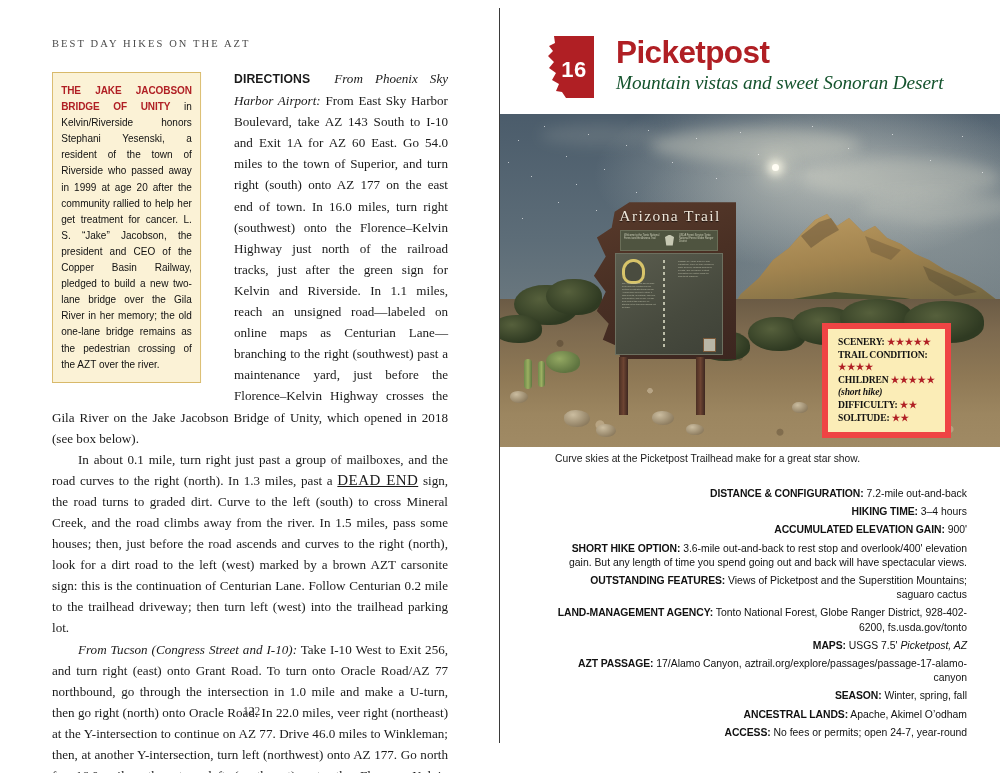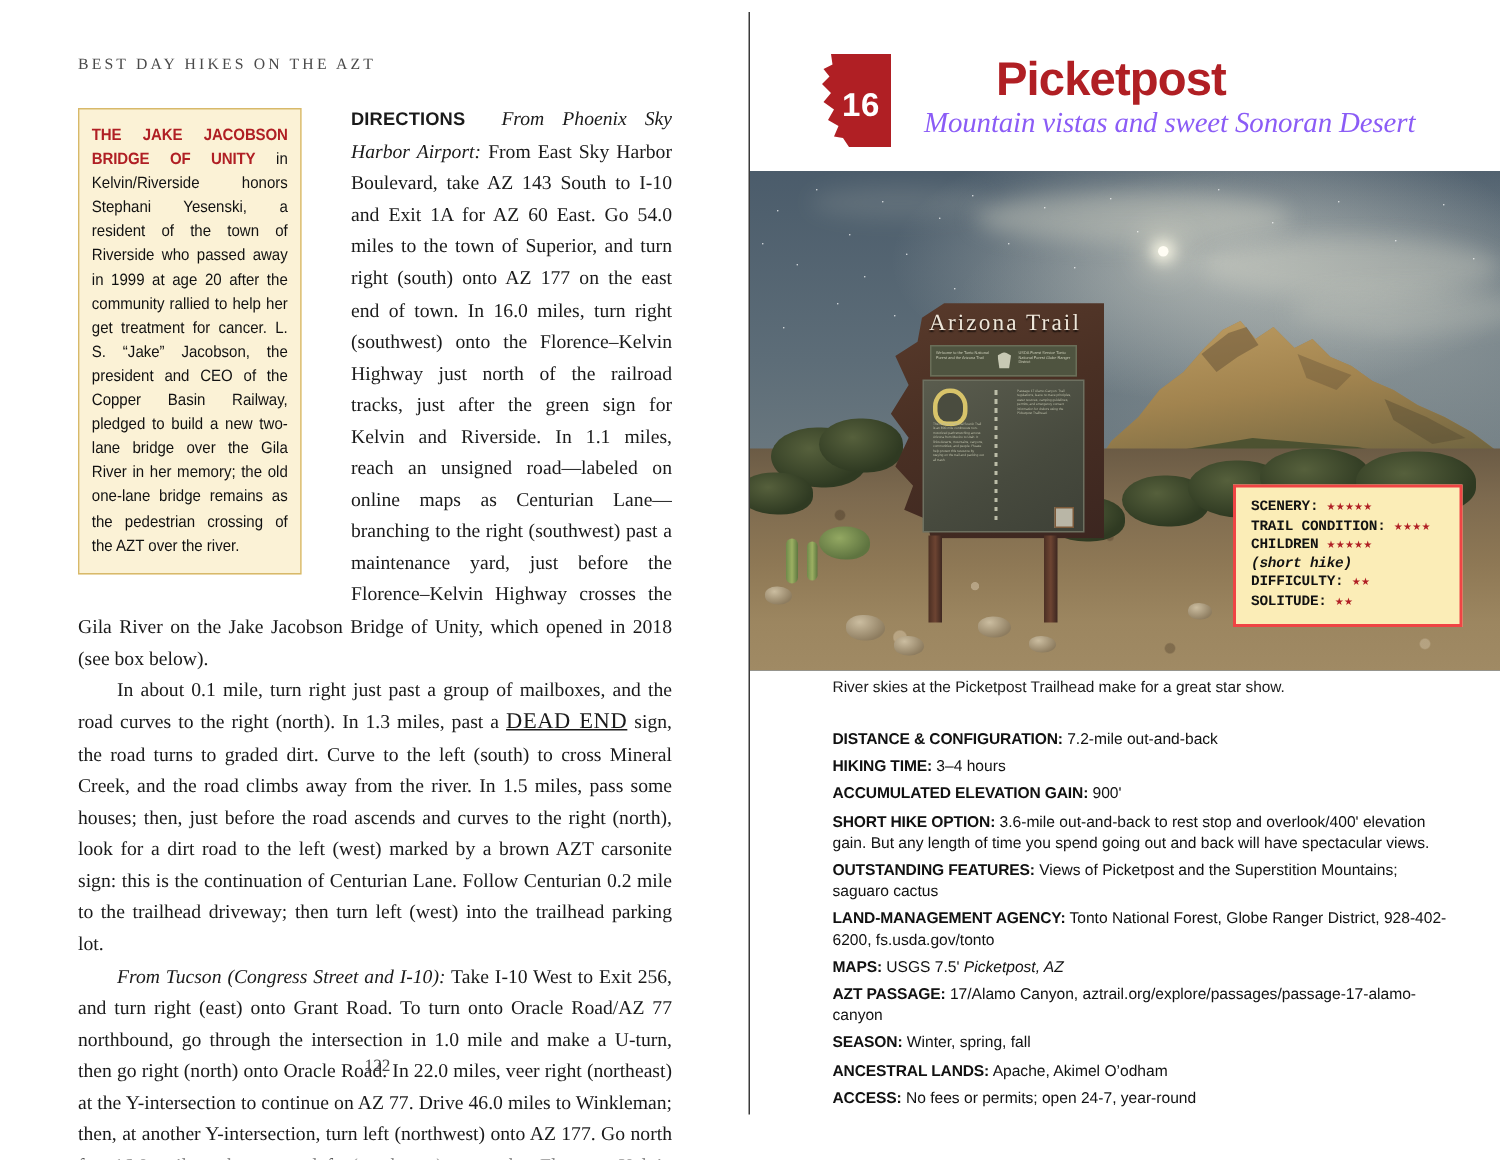--- a/index.html
+++ b/index.html
@@ -107,27 +107,26 @@
     letter-spacing: .4px;
   }
   #title-block { margin-left: 20px; padding-top: 1px; }
   #hike-title {
     font-family: "Liberation Sans", sans-serif;
     font-weight: bold;
     font-size: 31.5px;
     color: #b01f24;
     letter-spacing: -0.6px;
     line-height: 34px;
-    margin-left: 48px;
   }
   #hike-subtitle {
     font-family: "Liberation Serif", serif;
     font-style: italic;
     font-size: 19.3px;
-    color: #8b5cf6;
+    color: #14532d;
     line-height: 25px;
     margin-top: 1px;
     letter-spacing: -0.1px;
   }
 
   
   #photo {
     position: absolute; left: 0px; top: 114px;
     width: 500px; height: 333px;
     overflow: hidden;
@@ -259,26 +258,26 @@
   }
   .saguaro {
     position: absolute;
     background: linear-gradient(90deg, #6f8a4a, #9cb062 50%, #5e7740);
     border-radius: 4px;
   }
 
   
   #ratings-box {
     position: absolute; left: 322px; top: 209px;
-    width: 153px;
+    width: 129px;
     background: #fbedb7;
-    border: 2px solid #ef4444;
+    border: 6px solid #ef4444;
     box-sizing: border-box;
     padding: 7px 9px 8px 10px;
-    font-family: Liberation Mono, monospace;
+    font-family: Liberation Serif, serif;
     font-size: 9.6px;
     line-height: 12.6px;
     color: #121212;
     font-weight: bold;
     letter-spacing: -0.15px;
   }
   #ratings-box .stars { color: #b01f24; letter-spacing: .5px; font-size: 9.4px; }
   #ratings-box .note { font-weight: bold; font-style: italic; }
 
   #photo-caption {
@@ -291,21 +290,21 @@
 
   
   #specs {
     position: absolute; left: 55px; top: 487px;
     width: 412px;
     font-family: "Liberation Sans", sans-serif;
     font-size: 10.4px;
     line-height: 14.2px;
     color: #111;
   }
-  #specs .spec { margin-bottom: 4.0px; }
+  #specs .spec { margin-bottom: 4.0px; text-align: right; }
   #specs .k { font-weight: bold; letter-spacing: -0.1px; }
   #specs .v { font-weight: normal; }
 </style>
 </head>
 <body>
 
 <div id="spread">
 
   <div id="page-left">
 
@@ -462,21 +461,21 @@
       <div id="ratings-box">
         <div><span>SCENERY:</span> <span class="stars">★★★★★</span></div>
         <div><span>TRAIL CONDITION:</span> <span class="stars">★★★★</span></div>
         <div><span>CHILDREN</span> <span class="stars">★★★★★</span></div>
         <div class="note">(short hike)</div>
         <div><span>DIFFICULTY:</span> <span class="stars">★★</span></div>
         <div><span>SOLITUDE:</span> <span class="stars">★★</span></div>
       </div>
     </div>
 
-    <div id="photo-caption">River skies at the Picketpost Trailhead make for a great star show.</div>
+    <div id="photo-caption">Curve skies at the Picketpost Trailhead make for a great star show.</div>
 
     <div id="specs">
       <div class="spec"><span class="k">DISTANCE &amp; CONFIGURATION:</span><span class="v"> 7.2-mile out-and-back</span></div>
       <div class="spec"><span class="k">HIKING TIME:</span><span class="v"> 3–4 hours</span></div>
       <div class="spec"><span class="k">ACCUMULATED ELEVATION GAIN:</span><span class="v"> 900'</span></div>
       <div class="spec"><span class="k">SHORT HIKE OPTION:</span><span class="v"> 3.6-mile out-and-back to rest stop and overlook/400' elevation gain. But any length of time you spend going out and back will have spectacular views.</span></div>
       <div class="spec"><span class="k">OUTSTANDING FEATURES:</span><span class="v"> Views of Picketpost and the Superstition Mountains; saguaro cactus</span></div>
       <div class="spec"><span class="k">LAND-MANAGEMENT AGENCY:</span><span class="v"> Tonto National Forest, Globe Ranger District, 928-402-6200, fs.usda.gov/tonto</span></div>
       <div class="spec"><span class="k">MAPS:</span><span class="v"> USGS 7.5' </span><span class="v" style="font-style:italic">Picketpost, AZ</span></div>
       <div class="spec"><span class="k">AZT PASSAGE:</span><span class="v"> 17/Alamo Canyon, aztrail.org/explore/passages/passage-17-alamo-canyon</span></div>

